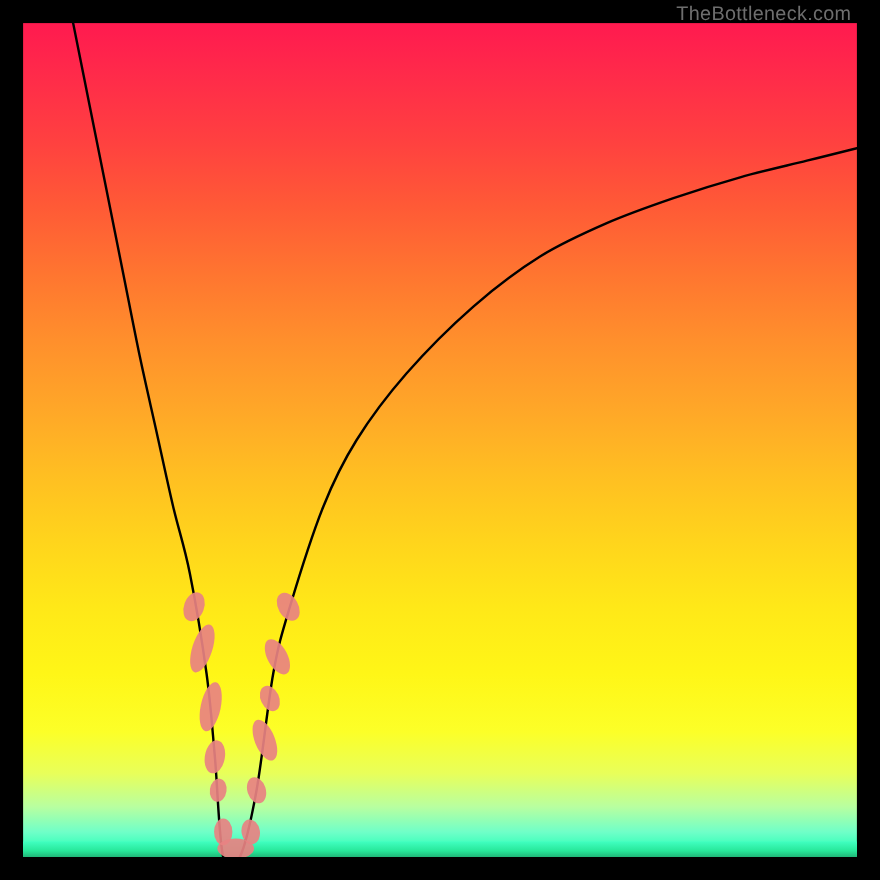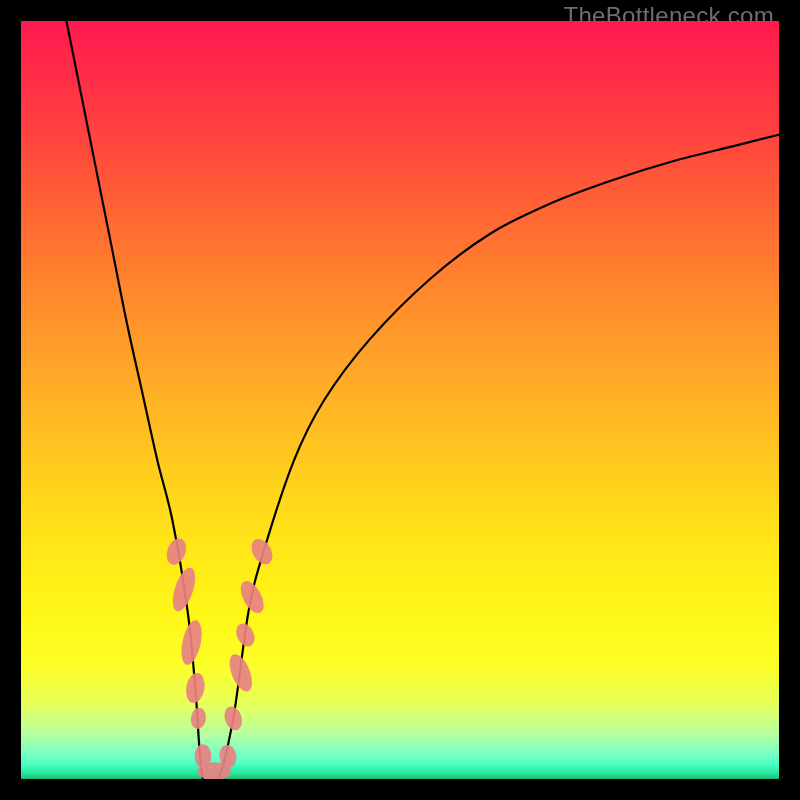--- a/index.html
+++ b/index.html
@@ -48,21 +48,21 @@
     right: 0;
     bottom: 0;
     height: 14px;
     background: linear-gradient(to bottom, #40ffc0 0%, #28e89a 60%, #20b878 100%);
   }
   .watermark {
     position: absolute;
     top: 2px;
     right: 26px;
     color: #6e6e6e;
-    font-size: 24px;
+    font-size: 18px;
     font-weight: 500;
     letter-spacing: 0.3px;
     pointer-events: none;
     user-select: none;
   }
   svg.curve {
     position: absolute;
     inset: 0;
   }
   .marker {

